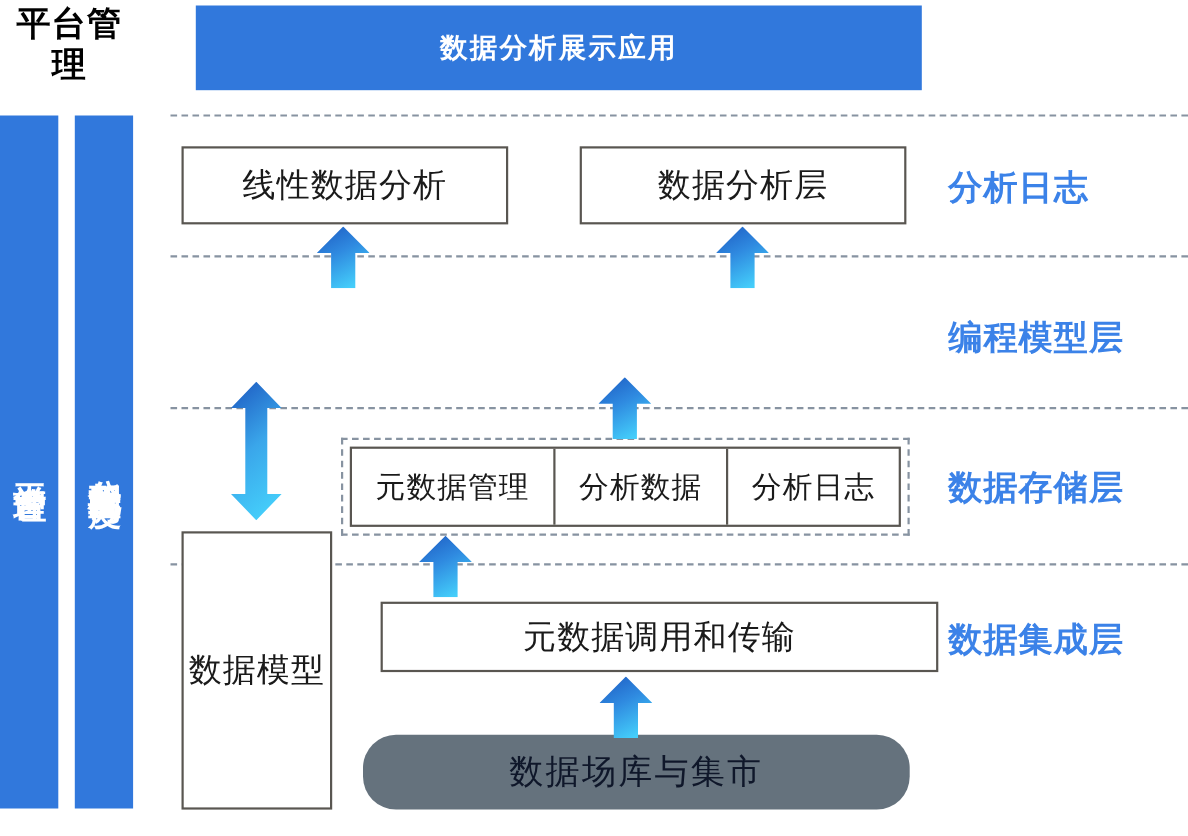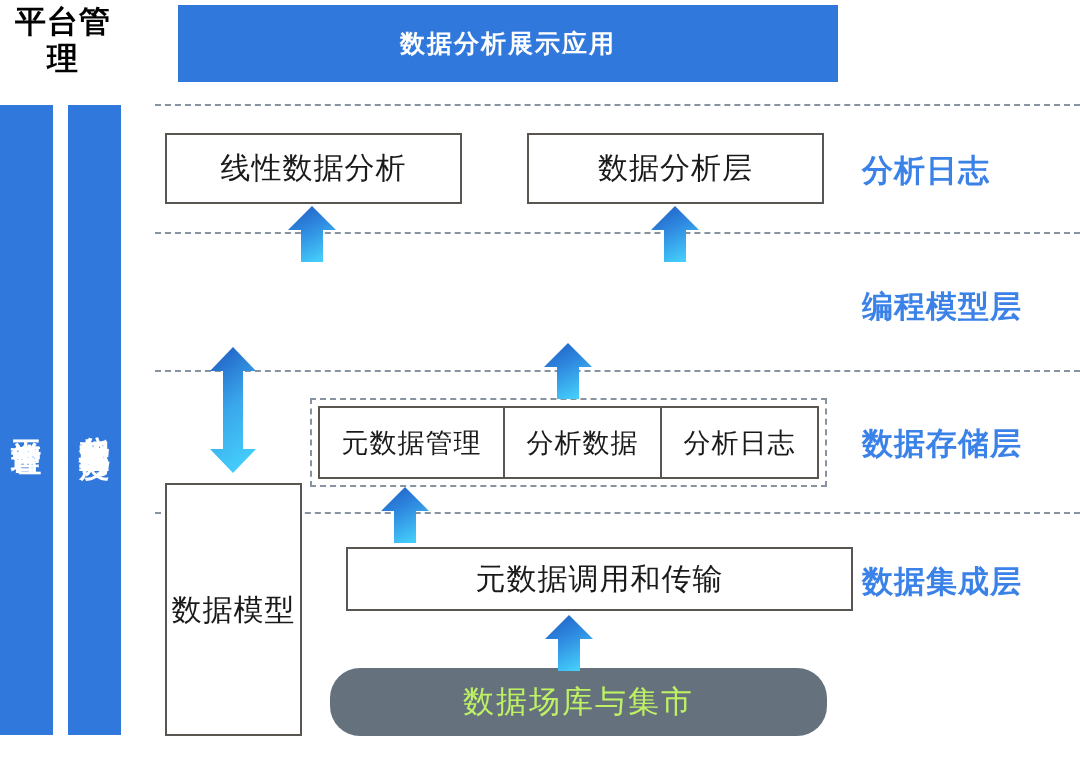--- a/index.html
+++ b/index.html
@@ -155,21 +155,21 @@
 
   
   #box-datamart {
     position: absolute;
     left: 330px;
     top: 668px;
     width: 497px;
     height: 68px;
     border-radius: 30px;
     background: #65727d;
-    color: #bef264;
+    color: #0f172a;
     font-size: 31px;
     letter-spacing: 2px;
     display: flex;
     align-items: center;
     justify-content: center;
   }
 
   
   .arrow {
     position: absolute;

